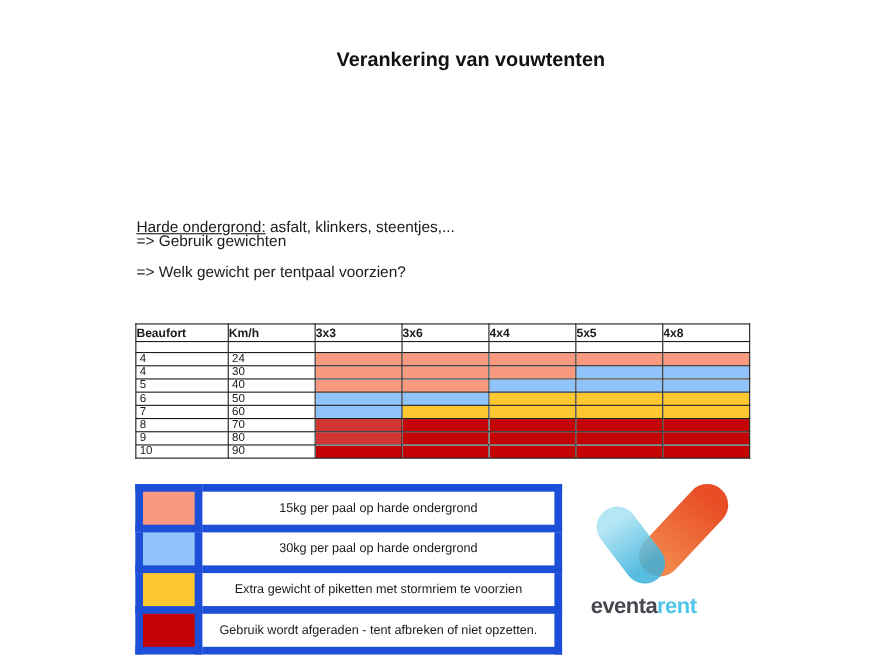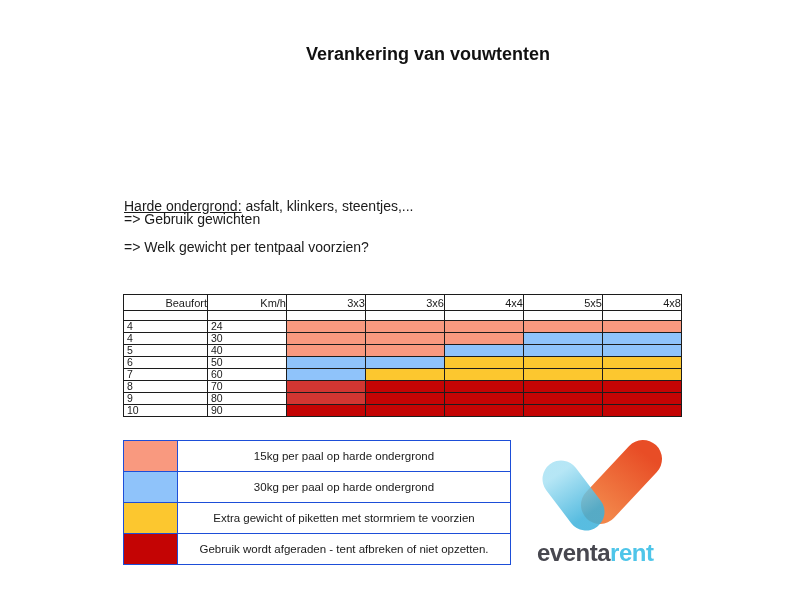--- a/index.html
+++ b/index.html
@@ -14,36 +14,36 @@
   }
   .line{position:absolute;left:124px;margin:0;font-size:14px;white-space:nowrap;}
   .l1{top:100px}.l2{top:128px}.l3{top:198px}.l4{top:211px}.l5{top:239px}
   .u{text-decoration:underline;}
 
   .wind-table{
     position:absolute;left:123px;top:294px;width:558px;
     border-collapse:collapse;table-layout:fixed;font-size:11px;
   }
   .wind-table th,.wind-table td{border:1px solid #1c1c1c;padding:0;overflow:hidden;}
-  .wind-table th{font-weight:normal;height:15px;text-align:right;}
+  .wind-table th{font-weight:bold;height:15px;text-align:left;}
   .wind-table tr.spacer td{height:9px;}
   .wind-table tbody td{height:11px;line-height:11px;}
   .wind-table td.num{text-align:left;padding-left:3px;font-size:10.5px;}
 
   .legend{
     position:absolute;left:123px;top:440px;width:388px;
     border-collapse:collapse;font-size:11.5px;table-layout:fixed;
   }
-  .legend td{border:1px solid #1d4ed8;height:30px;padding:0;}
+  .legend td{border:7px solid #1d4ed8;height:30px;padding:0;}
   .legend td.swatch{width:54px;}
   .legend td.ltext{text-align:center;padding:0 6px;}
 
   .logo{position:absolute;left:533px;top:430px;width:150px;}
   .wordmark{
-    margin-top:0px;padding-left:4px;font-size:24px;font-weight:bold;
+    margin-top:0px;padding-left:4px;font-size:20px;font-weight:bold;
     letter-spacing:-0.5px;white-space:nowrap;
   }
   .wm-dark{color:#47474F}
   .wm-blue{color:#4EC5E9}
 </style>
 </head>
 <body>
 
 <div class="slide">
 

